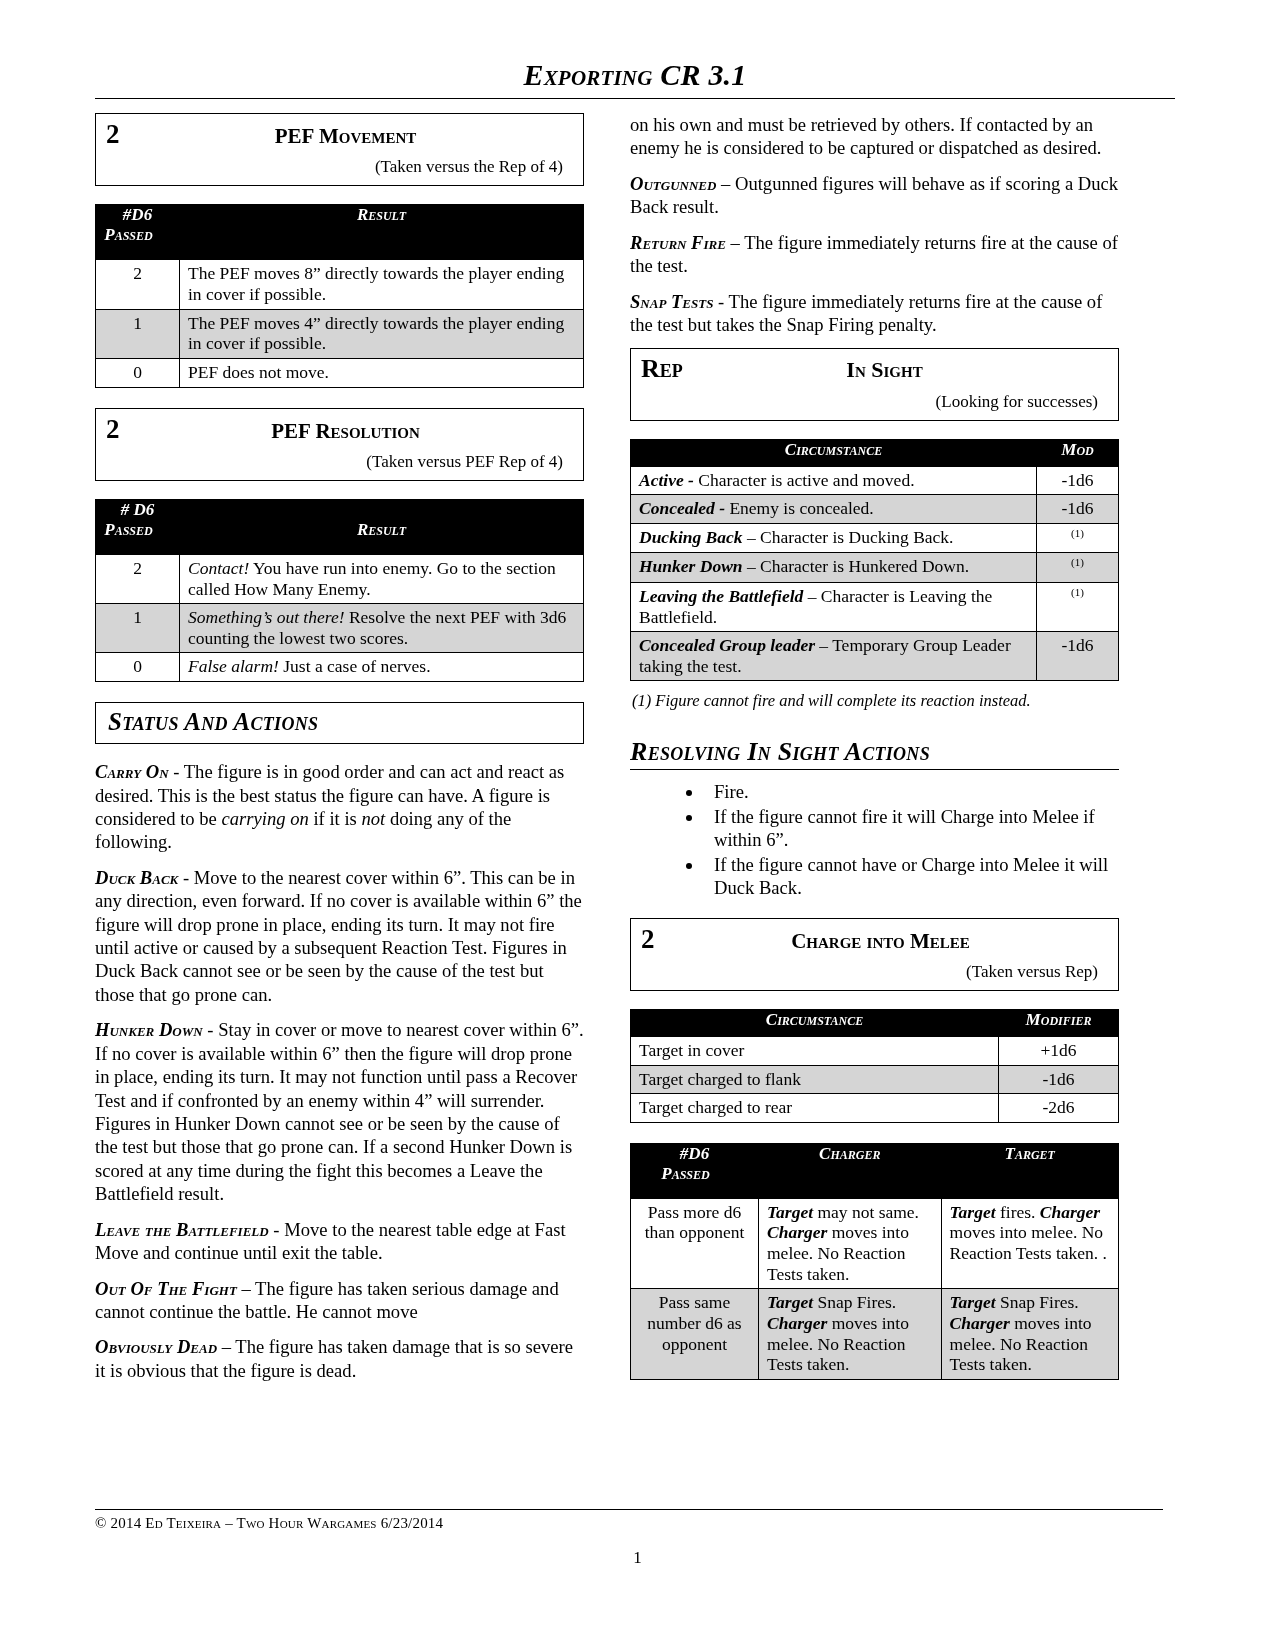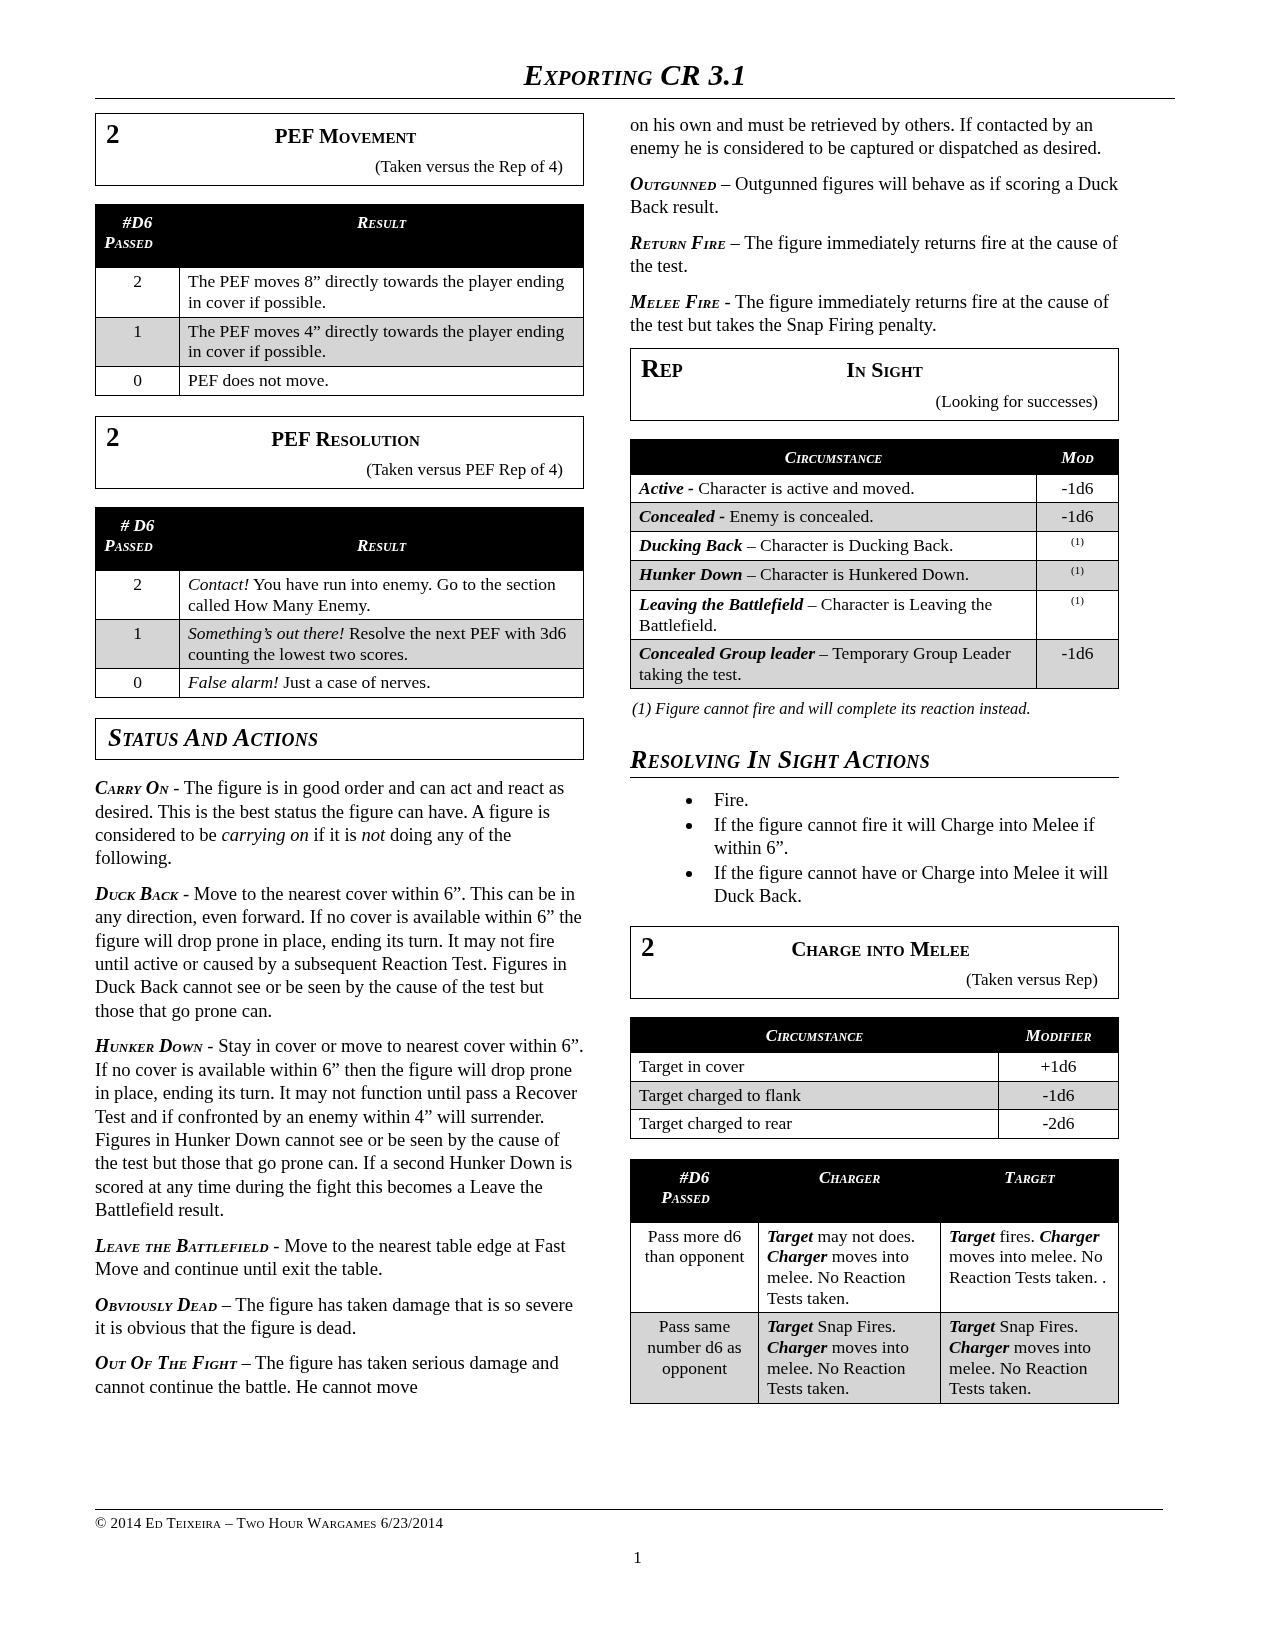--- a/index.html
+++ b/index.html
@@ -92,21 +92,21 @@
     margin-bottom: 20px;
     font-size: 17.5px;
   }
   table.grid th {
     background: #000;
     color: #fff;
     font-style: italic;
     font-weight: bold;
     font-variant: small-caps;
     font-size: 17px;
-    padding: 8px 8px 14px 8px;
+    padding: 0 8px 14px 8px;
     border: 1.2px solid #000;
     text-align: center;
     vertical-align: top;
   }
   table.grid td {
     border: 1.1px solid #000;
     padding: 3px 8px 4px 8px;
     vertical-align: top;
     line-height: 1.18;
   }
@@ -298,43 +298,43 @@
 
       <p class="body">
         <span class="term">Hunker Down</span><span> - </span><span>Stay in cover or move to nearest cover within 6”. If no cover is available within 6” then the figure will drop prone in place, ending its turn. It may not function until pass a Recover Test and if confronted by an enemy within 4” will surrender. Figures in Hunker Down cannot see or be seen by the cause of the test but those that go prone can. If a second Hunker Down is scored at any time during the fight this becomes a Leave the Battlefield result.</span>
       </p>
 
       <p class="body">
         <span class="term">Leave the Battlefield</span><span> - </span><span>Move to the nearest table edge at Fast Move and continue until exit the table.</span>
       </p>
 
       <p class="body">
+        <span class="term">Out Of The Fight</span><span> – </span><span>The figure has taken serious damage and cannot continue the battle. He cannot move</span>
+      </p>
+
+      <p class="body">
         <span class="term">Obviously Dead</span><span> – </span><span>The figure has taken damage that is so severe it is obvious that the figure is dead.</span>
       </p>
 
-      <p class="body">
-        <span class="term">Out Of The Fight</span><span> – </span><span>The figure has taken serious damage and cannot continue the battle. He cannot move</span>
-      </p>
-
     </div>
 
     <div class="col col-right">
 
       <p class="body">on his own and must be retrieved by others. If contacted by an enemy he is considered to be captured or dispatched as desired.</p>
 
       <p class="body">
         <span class="term">Outgunned</span><span> – </span><span>Outgunned figures will behave as if scoring a Duck Back result.</span>
       </p>
 
       <p class="body">
         <span class="term">Return Fire</span><span> – </span><span>The figure immediately returns fire at the cause of the test.</span>
       </p>
 
       <p class="body">
-        <span class="term">Melee Fire</span><span> - </span><span>The figure immediately returns fire at the cause of the test but takes the Snap Firing penalty.</span>
+        <span class="term">Snap Tests</span><span> - </span><span>The figure immediately returns fire at the cause of the test but takes the Snap Firing penalty.</span>
       </p>
 
       <div class="test-box">
         <div class="test-box-top">
           <div class="test-num rep-word">Rep</div>
           <div class="test-name rep-style" style="padding-right:90px;">In Sight</div>
         </div>
         <div class="test-sub">(Looking for successes)</div>
       </div>
 
@@ -422,21 +422,21 @@
               <span class="l1">#D6</span>
               <span class="l2">Passed</span>
             </th>
             <th>Charger</th>
             <th>Target</th>
           </tr>
         </thead>
         <tbody>
           <tr>
             <td class="ctr">Pass more d6 than opponent</td>
-            <td><b><em>Target</em></b><span> may not does.</span> <b><em>Charger</em></b><span> moves into melee. No Reaction Tests taken.</span></td>
+            <td><b><em>Target</em></b><span> may not same.</span> <b><em>Charger</em></b><span> moves into melee. No Reaction Tests taken.</span></td>
             <td><b><em>Target</em></b><span> fires.</span> <b><em>Charger</em></b><span> moves into melee. No Reaction Tests taken.          .</span></td>
           </tr>
           <tr class="shade">
             <td class="ctr">Pass same number d6 as opponent</td>
             <td><b><em>Target</em></b><span> Snap Fires.</span> <b><em>Charger</em></b><span> moves into melee. No Reaction Tests taken.</span></td>
             <td><b><em>Target</em></b><span> Snap Fires.</span> <b><em>Charger</em></b><span> moves into melee. No Reaction Tests taken.</span></td>
           </tr>
         </tbody>
       </table>
 

